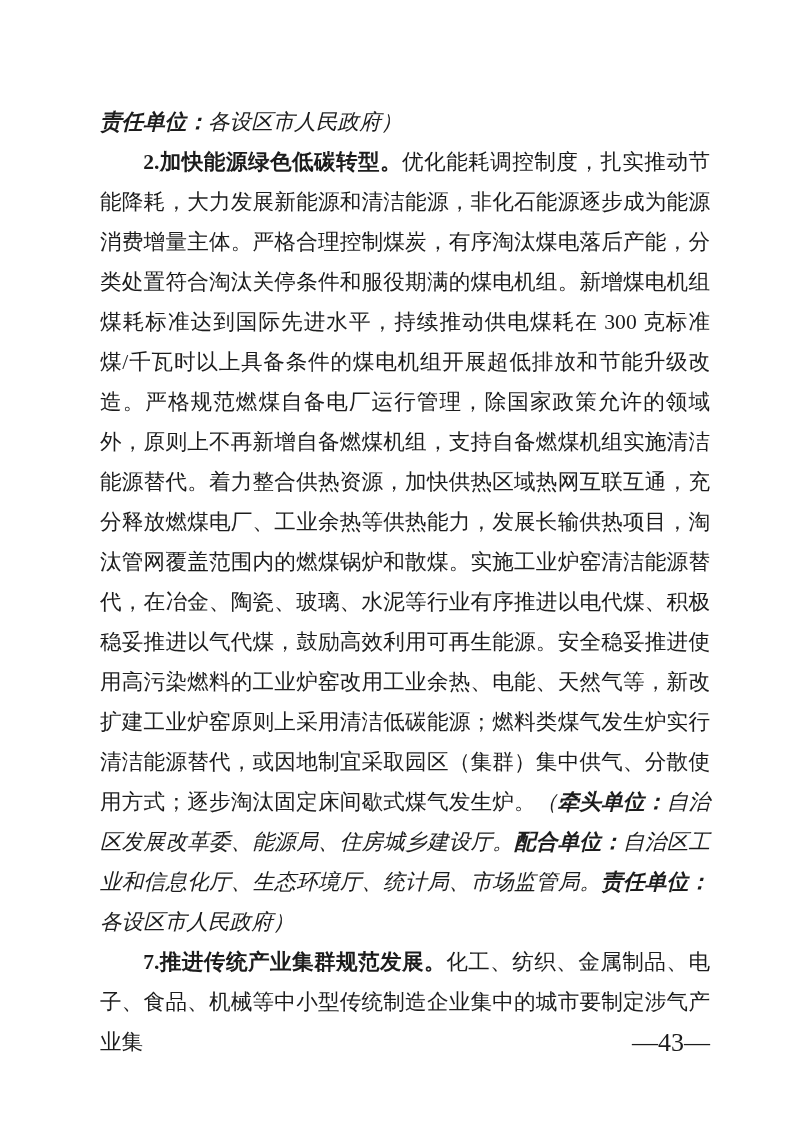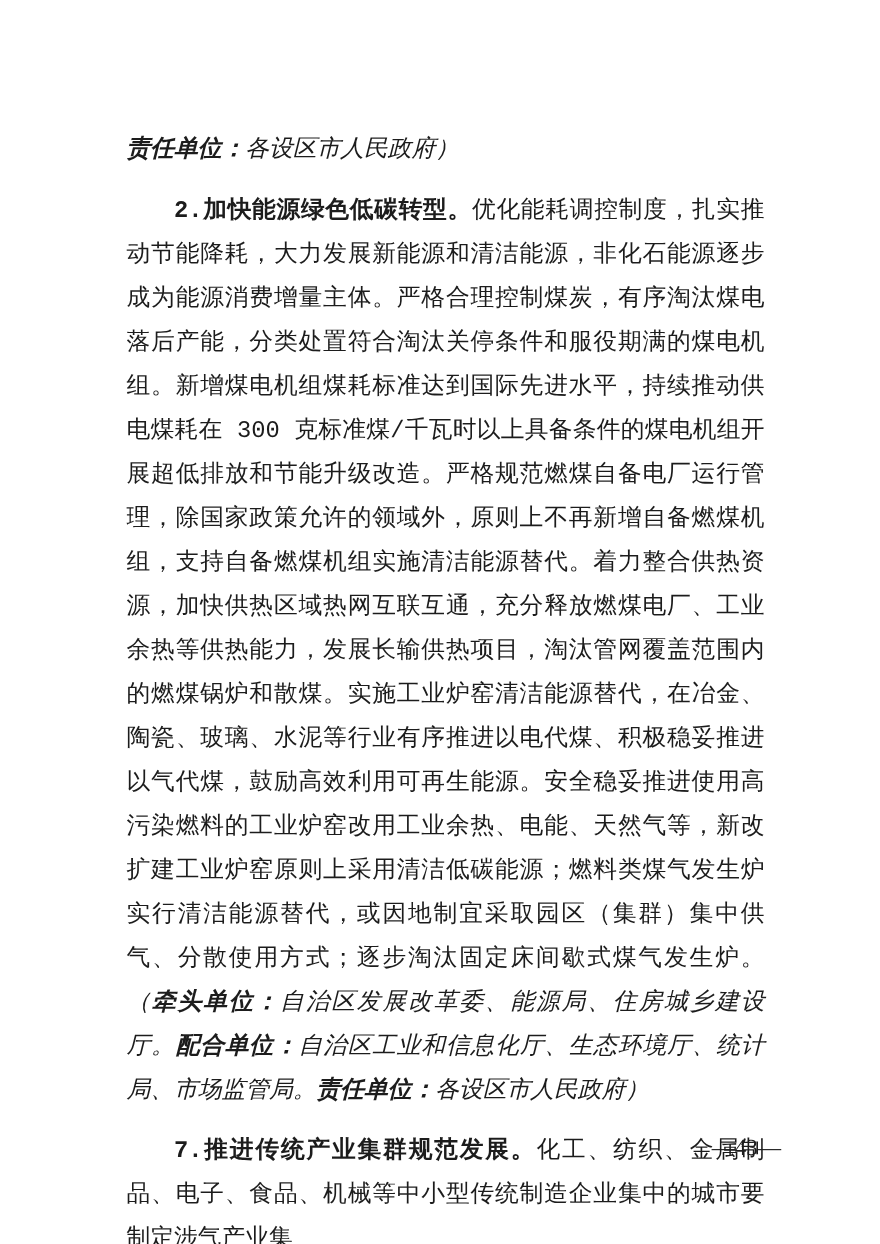--- a/index.html
+++ b/index.html
@@ -21,23 +21,22 @@
     left: 100px;
     top: 102px;
     width: 610px;
     font-size: 21.6px;
     line-height: 40px;
     text-align: justify;
     text-justify: inter-ideograph;
     letter-spacing: 0;
   }
   .para {
-    margin: 15px;
+    margin: 0;
     padding: 0;
-    font-family: Liberation Mono, monospace;
   }
   .para.indent {
     text-indent: 2em;
   }
   .run.normal {
     font-weight: normal;
     font-style: normal;
   }
   .run.bold {
     font-weight: 700;
@@ -48,21 +47,21 @@
     font-weight: normal;
   }
   .run.kaiti-bold {
     font-style: italic;
     font-weight: 700;
   }
   .page-footer {
     position: absolute;
     top: 1028px;
     right: 90px;
-    font-size: 21px;
+    font-size: 26px;
     line-height: 30px;
     color: #1c1c1c;
     font-family: "Liberation Serif", "DejaVu Serif", serif;
   }
 </style>
 </head>
 <body>
 
 <div class="page">
   <div class="doc-content" id="doc-body">

